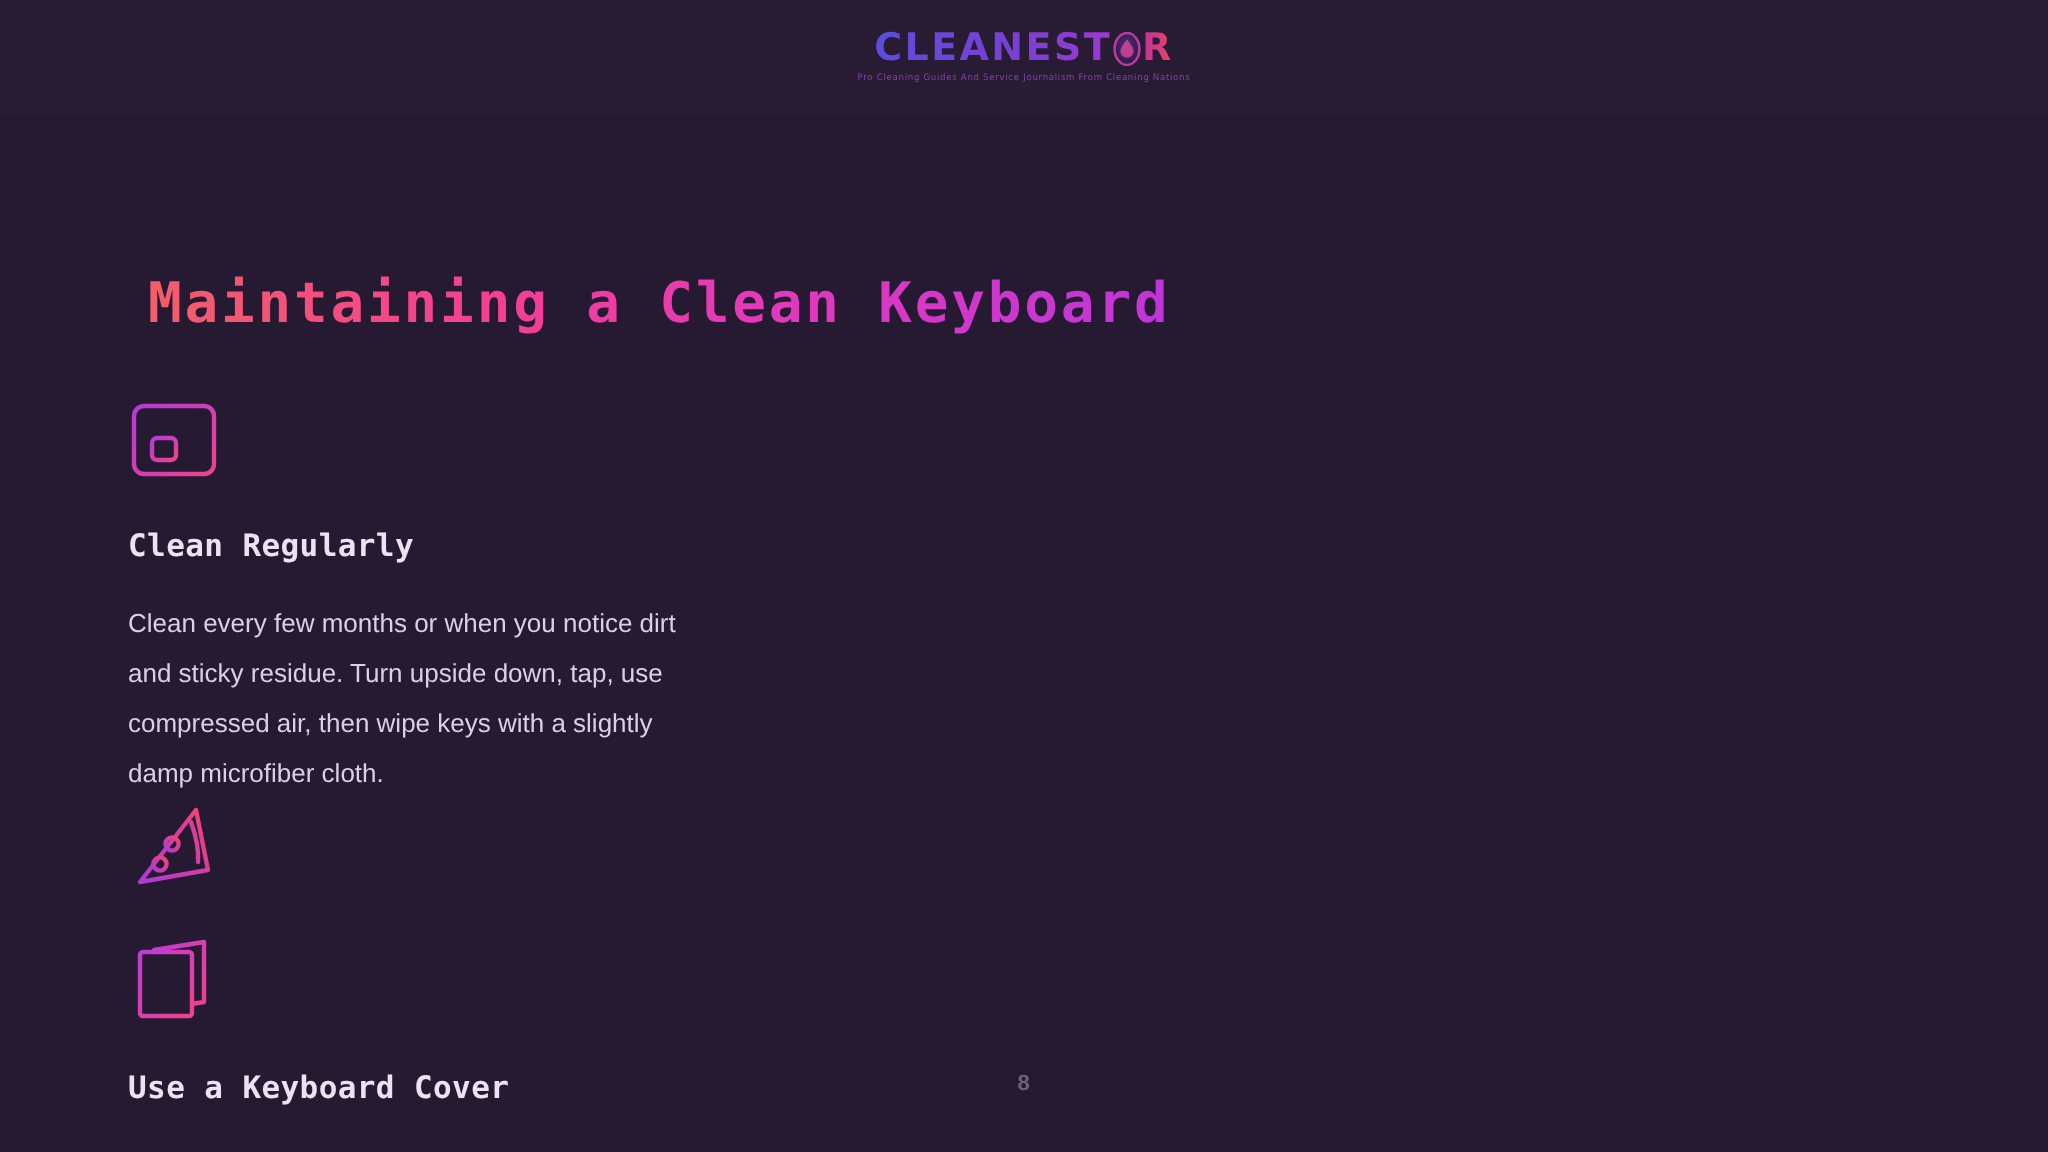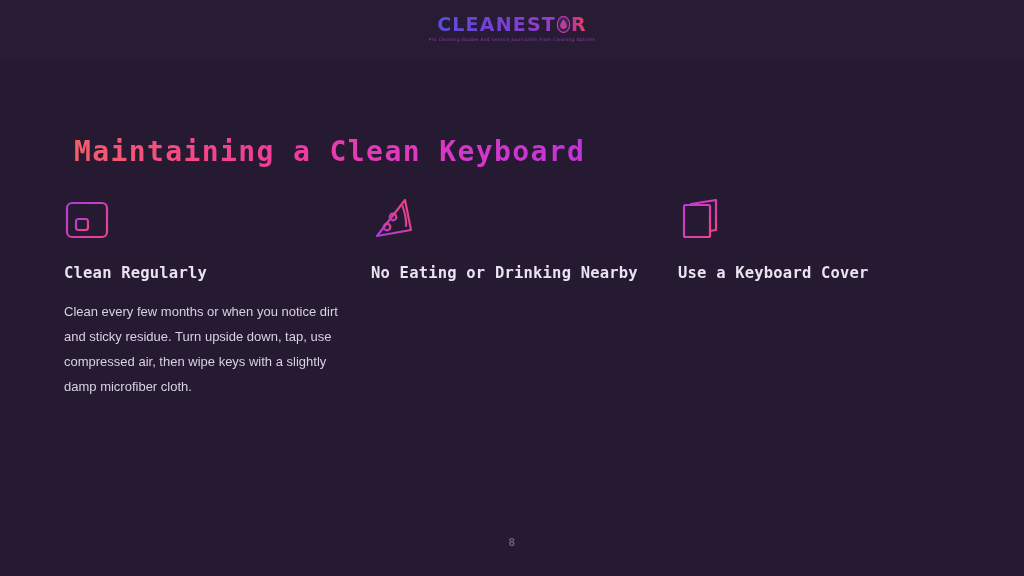--- a/index.html
+++ b/index.html
@@ -97,20 +97,21 @@
   }
 
   
   .columns {
     position: absolute;
     left: 64px;
     top: 196px;
     width: 898px;
     display: flex;
     gap: 2px;
+    flex-direction: column;
   }
   .col {
     width: 285px;
     margin-right: 21px;
   }
   .col:last-child { margin-right: 0; }
 
   .col-icon {
     height: 48px;
     display: flex;
@@ -208,21 +209,20 @@
             <stop offset="0%" stop-color="#a93ad8"></stop>
             <stop offset="100%" stop-color="#f5436f"></stop>
           </linearGradient>
         </defs>
         <path d="M34 4 L6 40 L40 34 Z" fill="none" stroke="url(#ic2)" stroke-width="2.2" stroke-linejoin="round"></path>
         <path d="M31.5 10 C34 17 35.5 23.5 35 30" fill="none" stroke="url(#ic2)" stroke-width="2.2" stroke-linecap="round"></path>
         <circle cx="22" cy="21" r="3.3" fill="none" stroke="url(#ic2)" stroke-width="2.2"></circle>
         <circle cx="16" cy="31" r="3.3" fill="none" stroke="url(#ic2)" stroke-width="2.2"></circle>
       </svg>
     </div>
-    <h2 class="col-heading">No Eating or Drinking Nearby</h2>
   </div>
 
   <div class="col">
     <div class="col-icon">
       <svg width="46" height="46" viewBox="0 0 46 46">
         <defs>
           <linearGradient id="ic3" x1="0%" y1="0%" x2="100%" y2="100%">
             <stop offset="0%" stop-color="#c03ad4"></stop>
             <stop offset="100%" stop-color="#f0428c"></stop>
           </linearGradient>

